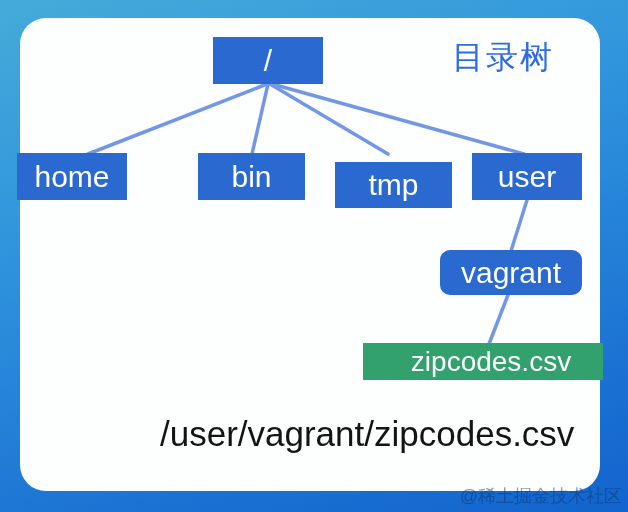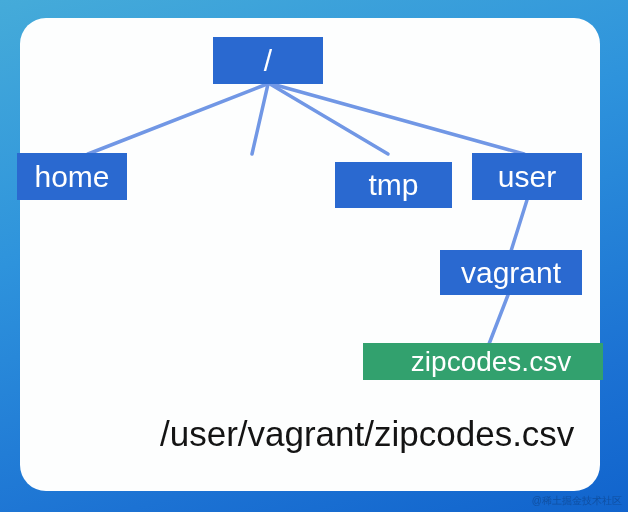--- a/index.html
+++ b/index.html
@@ -18,55 +18,57 @@
   .edges{position:absolute;left:0;top:0;width:628px;height:512px;z-index:1;}
   .node{
     position:absolute;z-index:2;display:flex;align-items:center;justify-content:center;
     background:#2a69d0;color:#ffffff;font-size:30px;line-height:1;
   }
   .n-root   {left:213px;top:37px; width:110px;height:47px;}
   .n-home   {left:17px; top:153px;width:110px;height:47px;}
   .n-bin    {left:198px;top:153px;width:107px;height:47px;}
   .n-tmp    {left:335px;top:162px;width:117px;height:46px;}
   .n-user   {left:472px;top:153px;width:110px;height:47px;text-align:right;}
-  .n-vagrant{left:440px;top:250px;width:142px;height:45px;}
+  .n-vagrant{left:440px;top:250px;width:142px;height:45px;border-radius:10px;}
   .n-zip    {left:363px;top:343px;width:224px;height:37px;background:#32a16e;font-size:28px;padding-left:16px;}
   .title{
     position:absolute;z-index:2;left:452px;top:36px;
     color:#2d6de2;font-size:32px;letter-spacing:2px;white-space:nowrap;
   }
   .caption{
     position:absolute;z-index:2;left:160px;top:414px;
     color:#141414;font-size:35px;white-space:nowrap;
   }
   .watermark{
     position:absolute;z-index:3;right:6px;bottom:4px;
-    color:rgba(12,56,118,0.5);font-size:10px;white-space:nowrap;
+    color:rgba(12,56,118,0.5);font-size:18px;white-space:nowrap;
   }
 </style>
 </head>
 <body>
 
 <div class="stage">
   <div class="card"></div>
 
   <svg class="edges" viewBox="0 0 628 512" xmlns="http://www.w3.org/2000/svg">
     <g stroke="#7197e5" stroke-width="3.5" stroke-linecap="round">
       <line x1="267" y1="84" x2="88" y2="154"></line>
       <line x1="268" y1="84" x2="252" y2="154"></line>
       <line x1="270" y1="84" x2="388" y2="154"></line>
       <line x1="272" y1="84" x2="524" y2="154"></line>
       <line x1="527" y1="200" x2="511" y2="251"></line>
       <line x1="508" y1="295" x2="489" y2="344"></line>
     </g>
   </svg>
 
+  <div class="title">目录树</div>
 
   <div class="node n-root">/</div>
   <div class="node n-home">home</div>
+  <div class="node n-bin">bin</div>
   <div class="node n-tmp">tmp</div>
   <div class="node n-user">user</div>
   <div class="node n-vagrant">vagrant</div>
   <div class="node n-zip">zipcodes.csv</div>
 
   <div class="caption">/user/vagrant/zipcodes.csv</div>
 
   <div class="watermark">@稀土掘金技术社区</div>
 </div>
 

